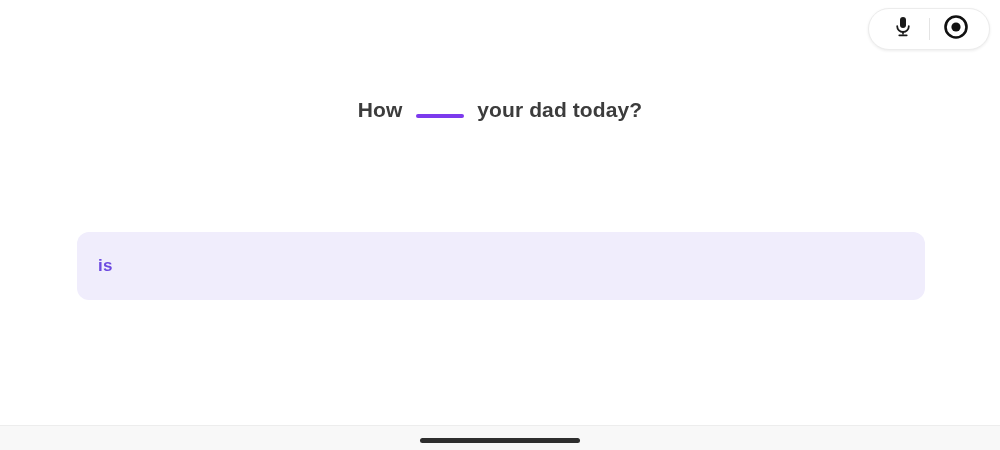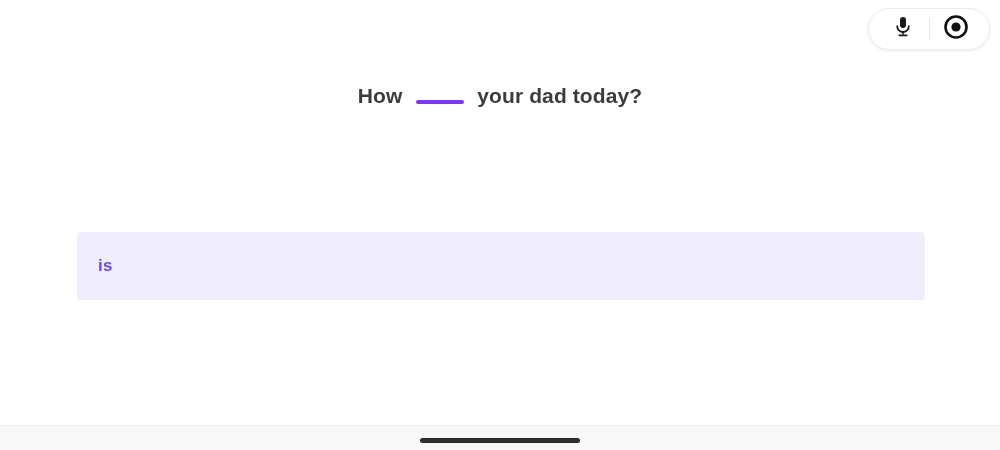--- a/index.html
+++ b/index.html
@@ -54,21 +54,21 @@
   }
   .pill-divider {
     width: 1px;
     height: 22px;
     background: #e4e4e4;
   }
 
   
   .question-row {
     position: absolute;
-    top: 84px;
+    top: 98px;
     left: 0;
     width: 1000px;
     text-align: center;
     white-space: nowrap;
   }
   .question-text {
     display: inline-block;
     font-size: 21px;
     font-weight: bold;
     color: #3c3c3c;
@@ -94,21 +94,21 @@
     left: 77px;
     width: 848px;
     height: 68px;
     display: flex;
     gap: 22px;
   }
   .option-card {
     flex: 1 1 0;
     height: 68px;
     background: #f0edfc;
-    border-radius: 4px;
+    border-radius: 12px;
     display: flex;
     align-items: center;
     cursor: pointer;
     box-sizing: border-box;
   }
   .option-label {
     font-size: 17px;
     font-weight: bold;
     color: #6d4ae0;
     padding-left: 21px;

